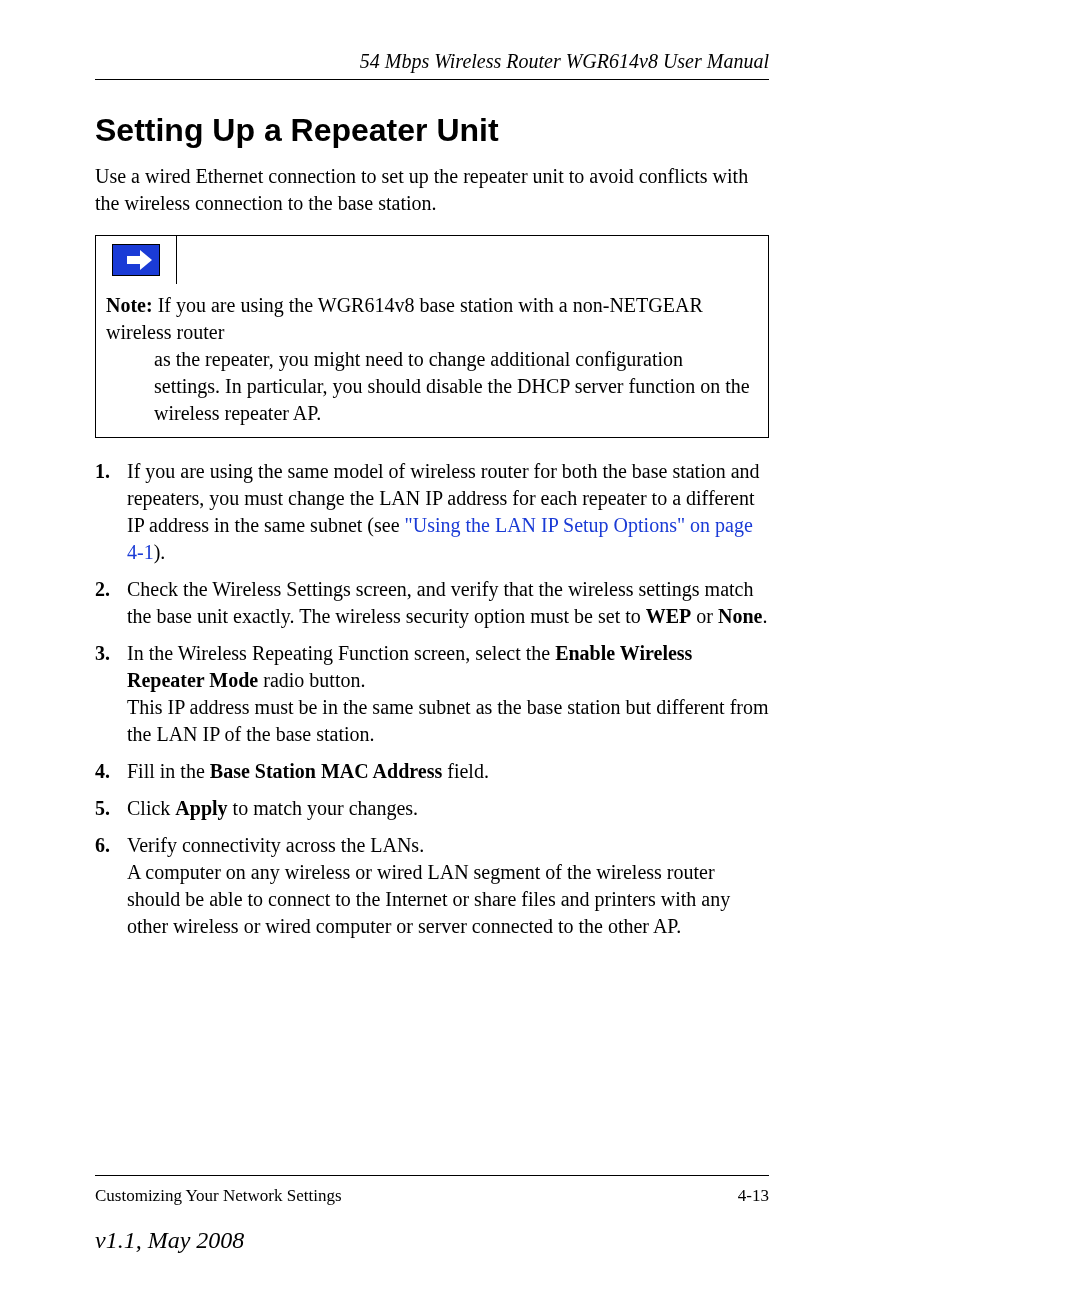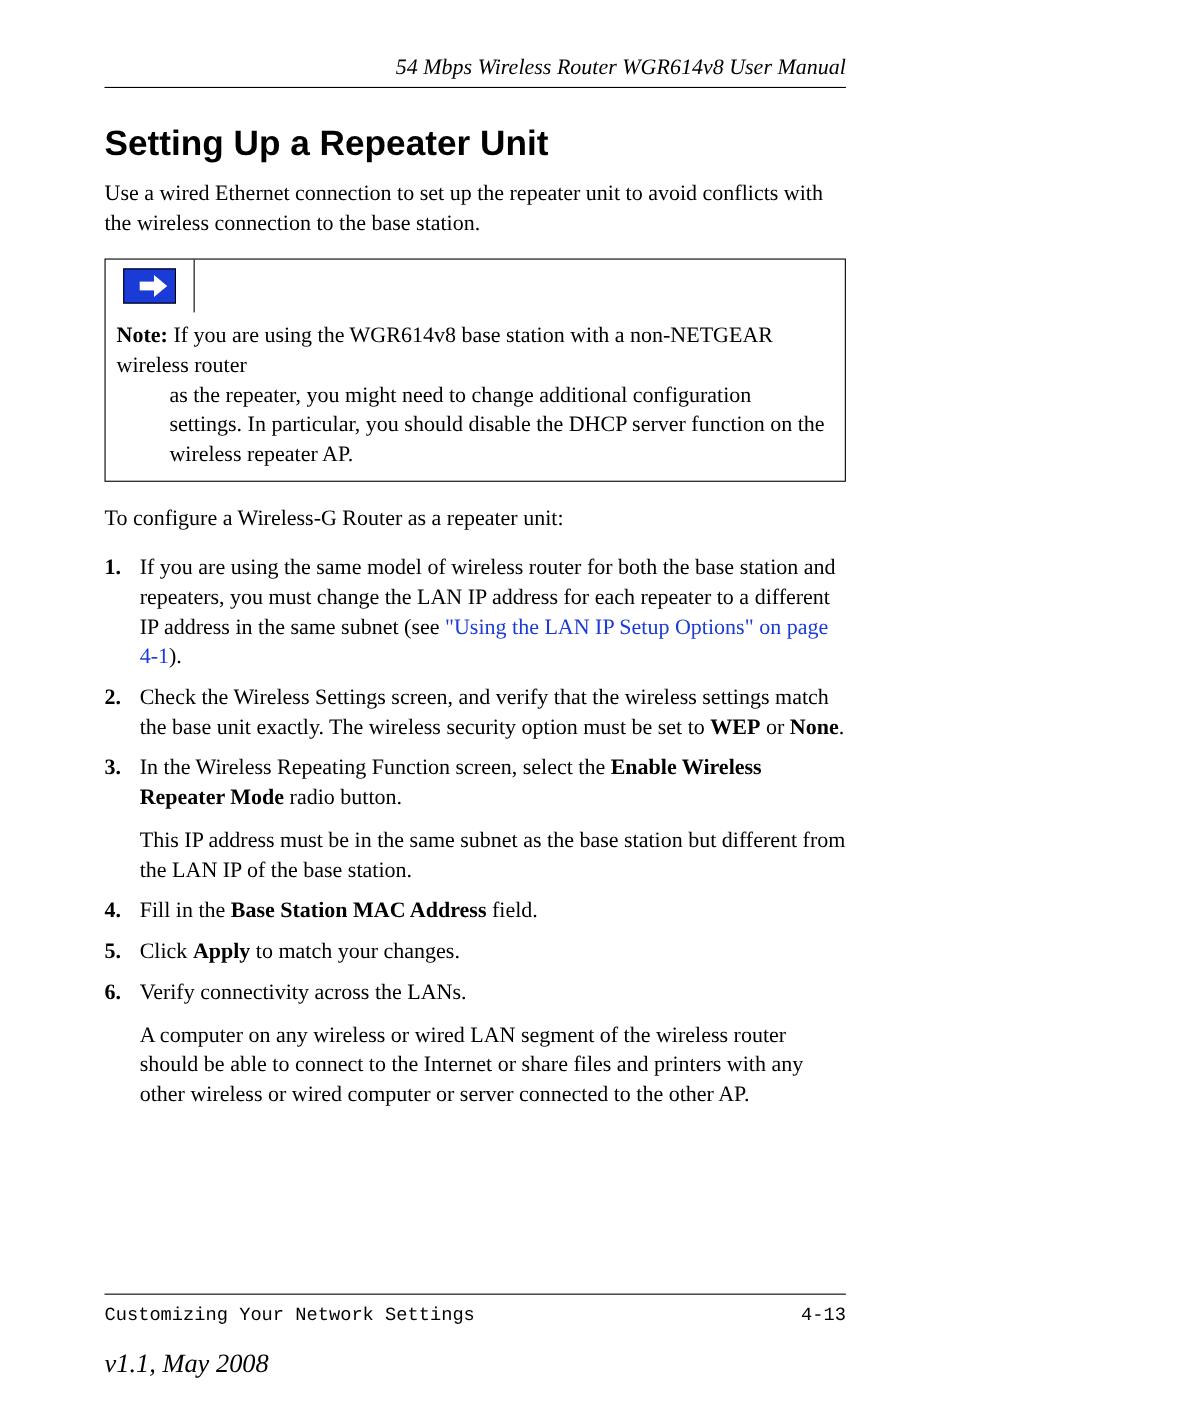--- a/index.html
+++ b/index.html
@@ -117,37 +117,37 @@
   ol.steps > li::before {
     content: counter(step) ".";
     position: absolute;
     left: 0;
     font-weight: bold;
   }
   .link {
     color: #1a3bd6;
   }
   .sub-para {
-    margin-top: 12px;
+    margin-top: 0;
   }
   .footer {
     position: absolute;
     left: 95px;
     right: 95px;
     bottom: 42px;
   }
   .hr-bottom {
     border: none;
     border-top: 1px solid #000;
     margin: 0 0 10px 0;
   }
   .footer-row {
     display: flex;
     justify-content: space-between;
-    font-family: Liberation Mono, monospace;
+    font-family: Liberation Serif, serif;
     font-size: 17px;
   }
   .footer-version {
     font-style: italic;
     font-size: 24px;
     margin-top: 21px;
   }
   .bold { font-weight: bold; }
 </style>
 </head>
@@ -165,21 +165,20 @@
   <div class="note-box">
     <div class="note-icon-cell">
       <span class="arrow-icon"></span>
     </div>
     <div class="note-text-cell">
       <span class="bold">Note:</span><span> If you are using the WGR614v8 base station with a non-NETGEAR wireless router </span>
       <span class="note-text-indent">as the repeater, you might need to change additional configuration settings. In particular, you should disable the DHCP server function on the wireless repeater AP.</span>
     </div>
   </div>
 
-  <p class="body-text">To configure a Wireless-G Router as a repeater unit:</p>
 
   <ol class="steps">
     <li>
       <span>If you are using the same model of wireless router for both the base station and repeaters, you must change the LAN IP address for each repeater to a different IP address in the same subnet (see </span><span class="link">"Using the LAN IP Setup Options" on page 4-1</span><span>).</span>
 
       
     </li>
 
     <li>
       <span>Check the Wireless Settings screen, and verify that the wireless settings match the base unit exactly. The wireless security option must be set to </span><span class="bold">WEP</span><span> or </span><span class="bold">None</span><span>.</span>

